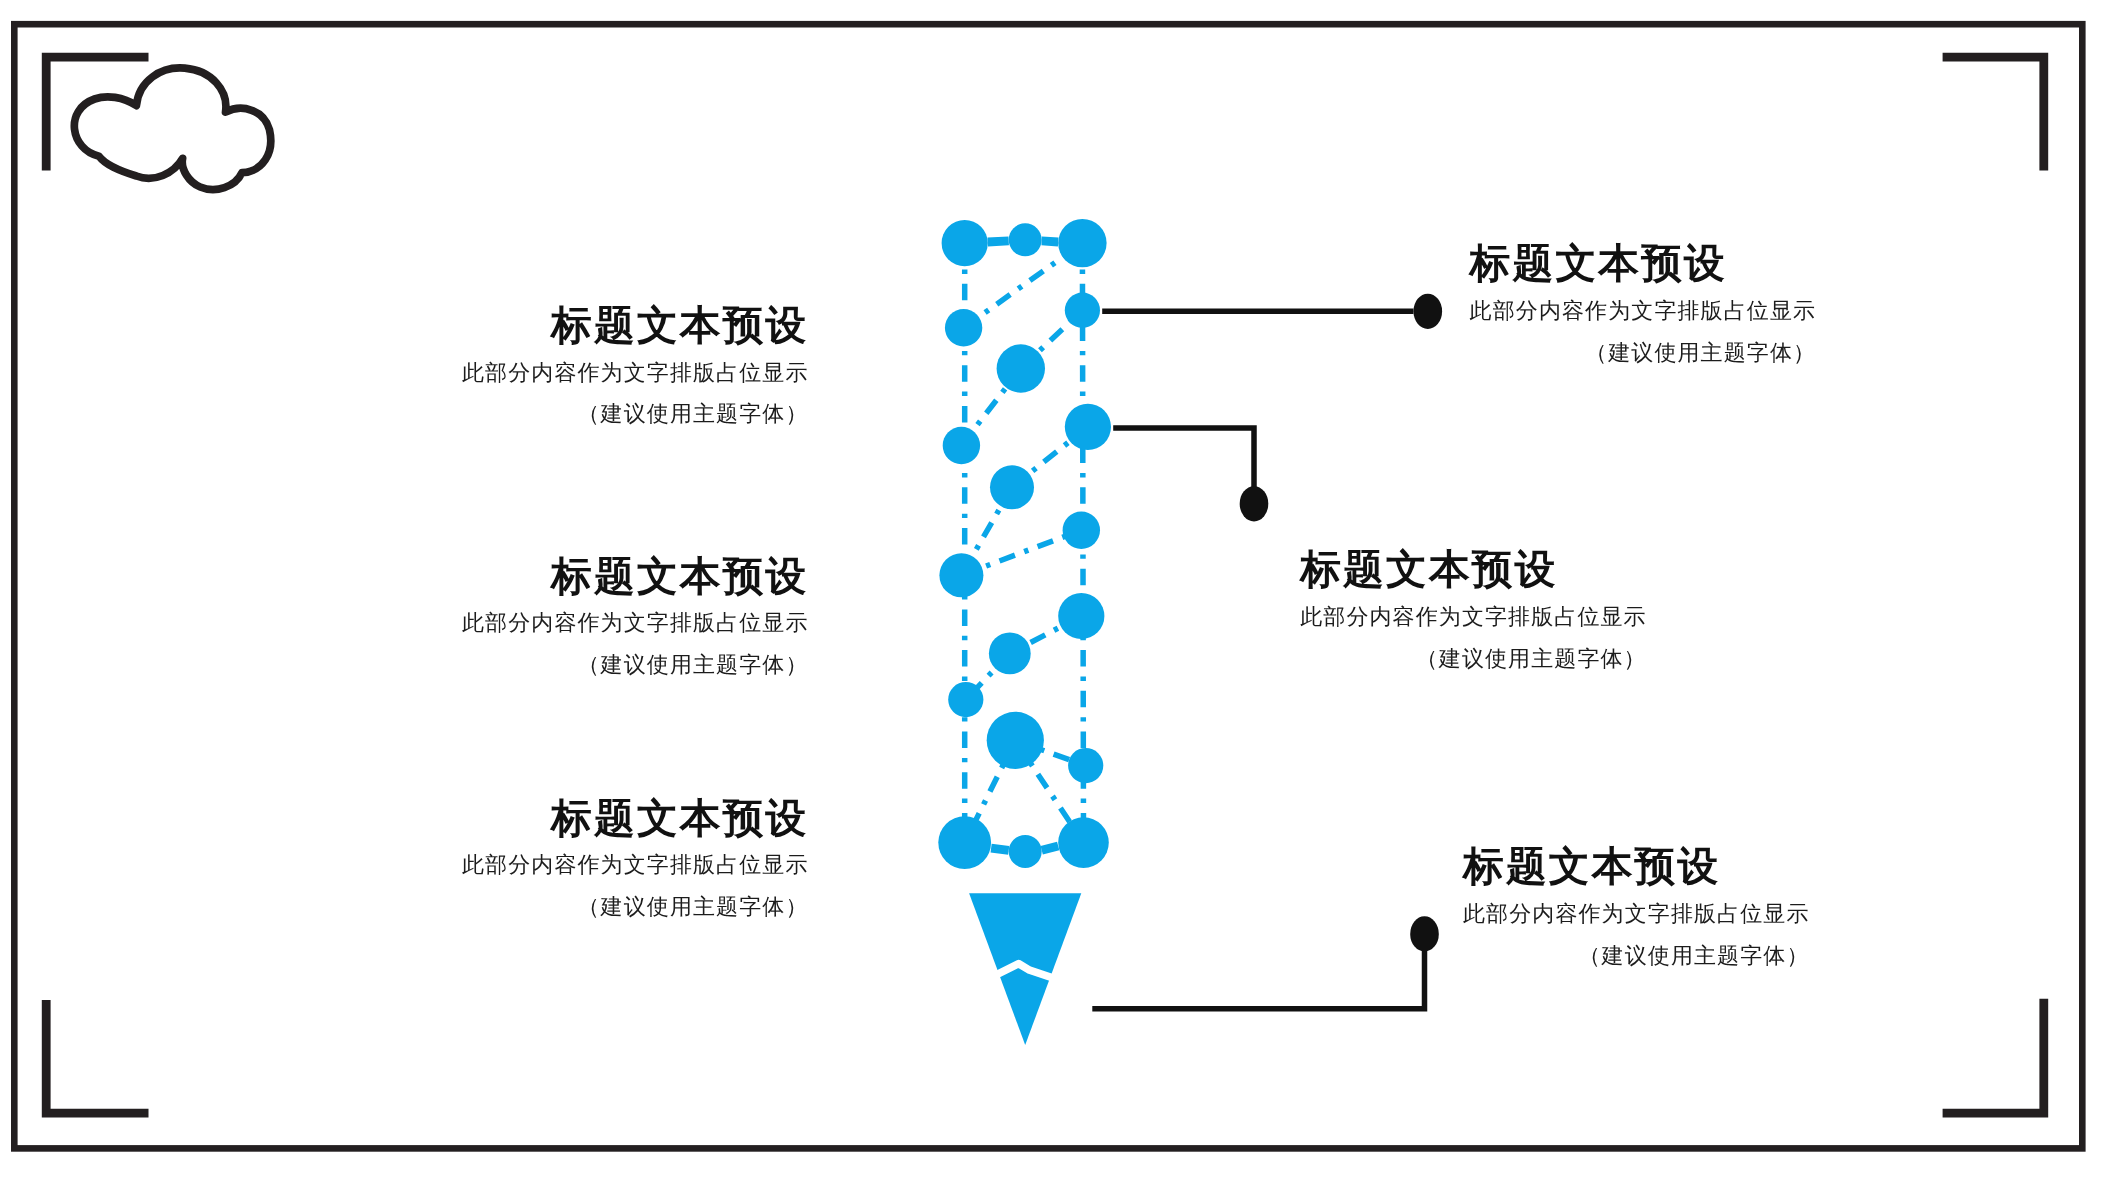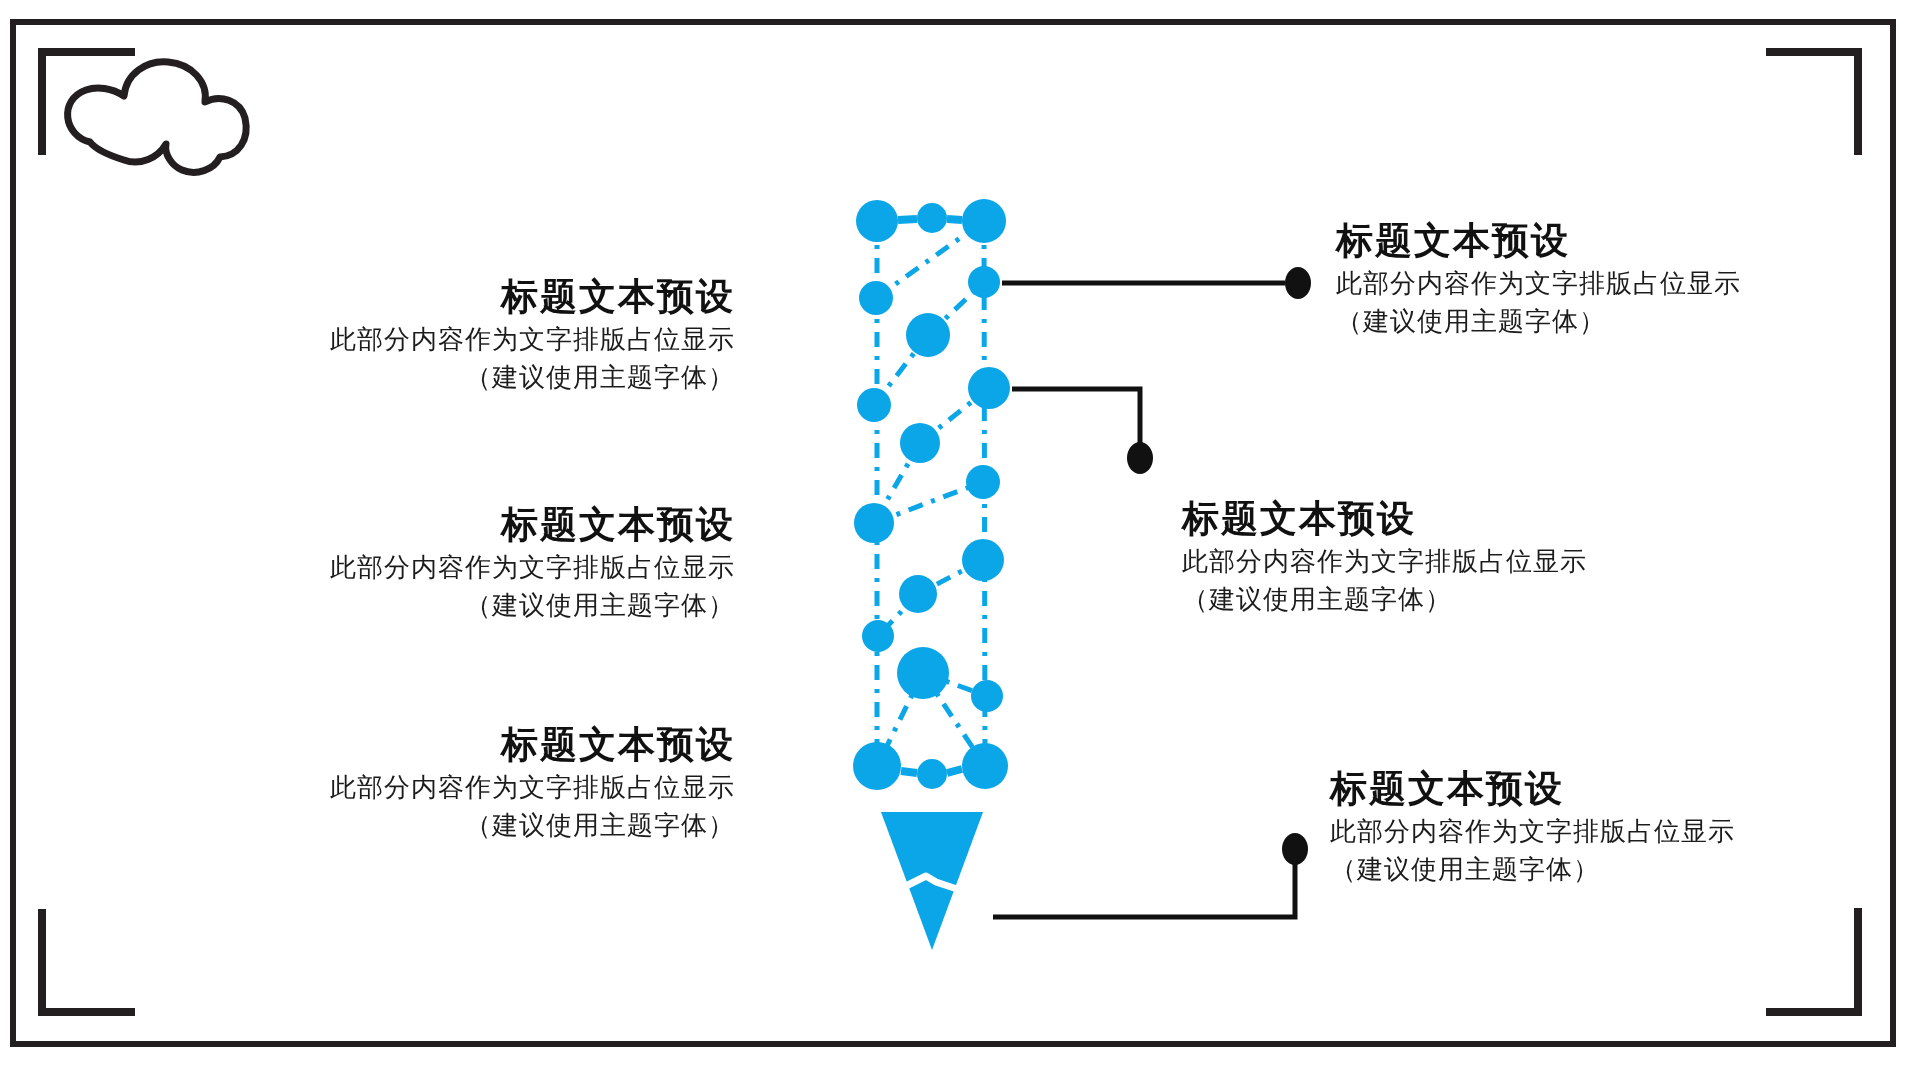--- a/index.html
+++ b/index.html
@@ -2,27 +2,27 @@
 <html><head>
 <meta charset="utf-8">
 <style>
   html,body{margin:0;padding:0;background:#ffffff;}
   body{
     width:1920px;height:1080px;position:relative;overflow:hidden;
     font-family:"Liberation Sans","DejaVu Sans",sans-serif;
     color:#1a1a1a;
   }
   .art{position:absolute;inset:0;width:1920px;height:1080px;display:block;}
-  .tblock{position:absolute;}
+  .tblock{position:absolute;font-family:Liberation Serif, serif;}
   .tblock .title{
     font-size:37px;font-weight:bold;line-height:46px;letter-spacing:2px;color:#111;
     white-space:nowrap;
   }
   .tblock .body{
-    font-size:26px;line-height:38px;letter-spacing:1px;color:#1c1c1c;white-space:nowrap;
+    font-size:20px;line-height:38px;letter-spacing:1px;color:#1c1c1c;white-space:nowrap;text-align:right;
   }
   .tblock.left{left:265px;width:470px;text-align:right;}
   .tblock.right{text-align:left;}
   #block-l1{top:274px;}
   #block-l2{top:502px;}
   #block-l3{top:722px;}
   #block-r1{left:1336px;top:218px;}
   #block-r2{left:1182px;top:496px;}
   #block-r3{left:1330px;top:766px;}
 </style>

